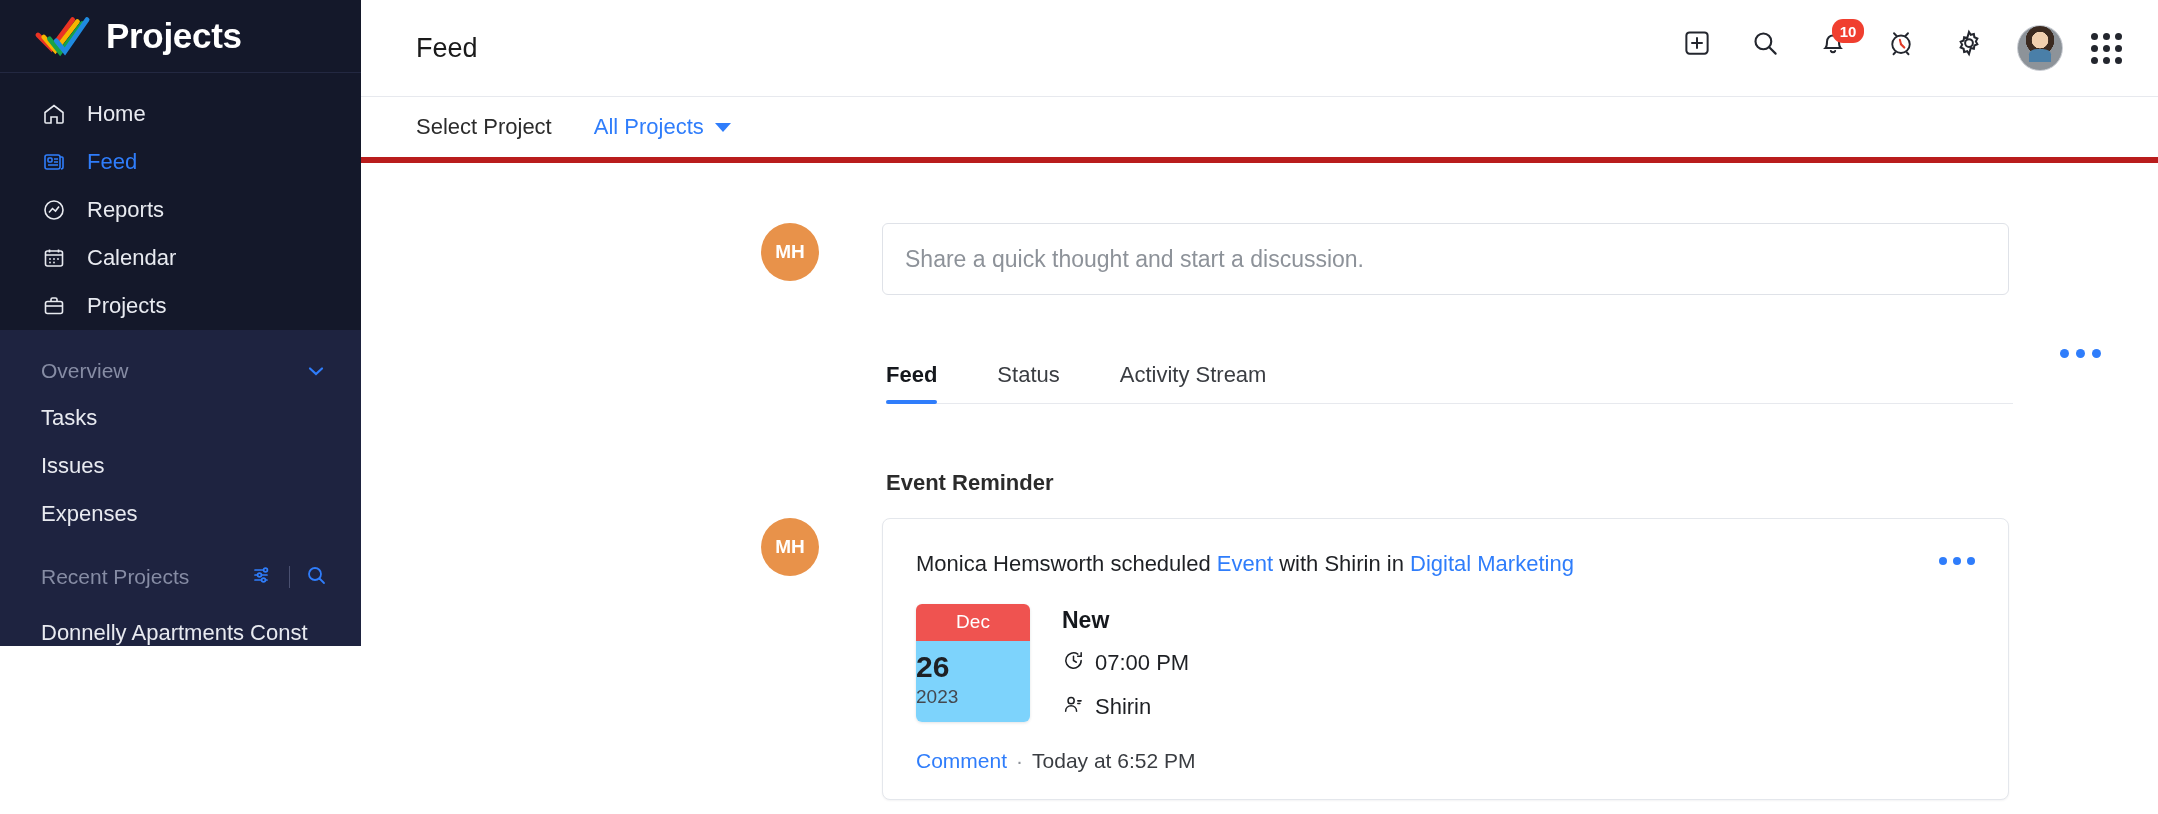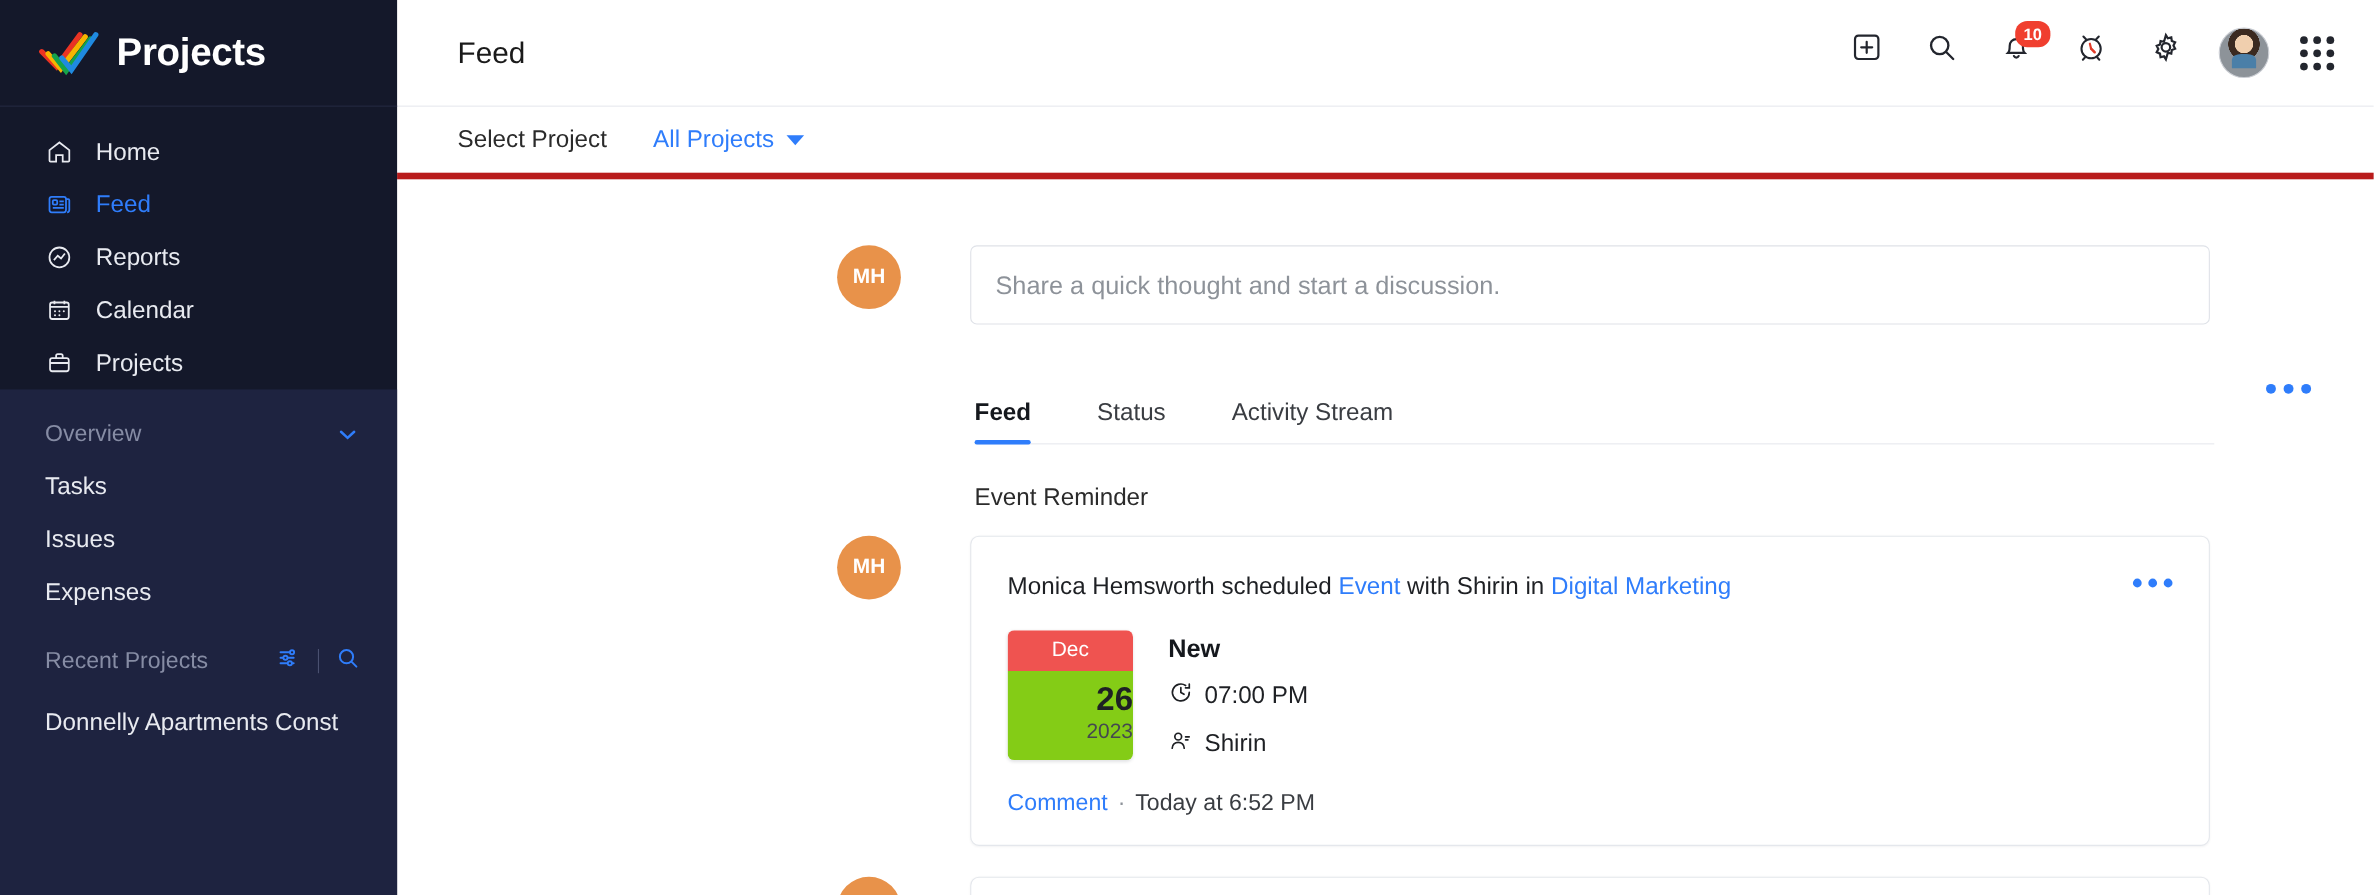--- a/index.html
+++ b/index.html
@@ -6,21 +6,21 @@
   html, body {
     width: 2158px; height: 814px;
     overflow: hidden;
     font-family: "Liberation Sans", sans-serif;
     background: #ffffff;
   }
   .app { display: flex; width: 2158px; height: 814px; }
 
   
   .sidebar {
-    width: 361px; height: 814px;
+    width: 361px; height: 646px;
     background: #14182a;
     flex: 0 0 361px;
     display: flex; flex-direction: column;
     position: relative;
   }
   .sidebar-brand {
     height: 97px;
     display: flex; align-items: center;
     padding-left: 34px;
     border-bottom: 1px solid #232841;
@@ -176,21 +176,21 @@
     font-size: 22px; color: #3a3d42;
     padding: 0 0 15px 0; margin-right: 60px;
     cursor: pointer; position: relative;
   }
   .tab.active { color: #15181d; font-weight: bold; }
   .tab.active::after {
     content:""; position:absolute; left:0; right:0; bottom:-1px;
     height: 4px; background: #2f7dfb; border-radius: 2px;
   }
 
-  .sect-label { margin-left: 63px; margin-top: 35px; font-size: 22px; color: #2b2b2b; }
+  .sect-label { margin-left: 63px; margin-top: 66px; font-size: 22px; color: #2b2b2b; font-weight: bold; }
 
   .card-row { display: flex; align-items: flex-start; margin-top: 22px; }
   .card {
     width: 1127px;
     margin-left: 63px;
     border: 1px solid #e4e7ec; border-radius: 8px;
     background: #fff;
     box-shadow: 0 1px 2px rgba(20,24,40,0.05);
     padding: 30px 33px 26px 33px;
   }
@@ -205,21 +205,21 @@
     width: 114px; border-radius: 6px; overflow: hidden;
     box-shadow: 0 1px 3px rgba(20,24,40,0.12);
     flex: 0 0 114px;
   }
   .date-badge .dm {
     background: #ef5350; color: #fff;
     font-size: 19px; text-align: center;
     padding: 7px 0 8px 0;
   }
   .date-badge .dbody {
-    background: #84cc16; text-align: right;
+    background: #7dd3fc; text-align: left;
     padding: 9px 0 14px 0;
   }
   .date-badge .dd { font-size: 30px; font-weight: bold; color: #1e2024; }
   .date-badge .dy { font-size: 19px; color: #44484f; margin-top: 2px; }
 
   .ev-info { padding-top: 3px; }
   .ev-title { font-size: 23px; font-weight: bold; color: #15181d; }
   .ev-line { display: flex; align-items: center; gap: 10px; margin-top: 15px; font-size: 22px; color: #1e2024; }
 
   .card-foot { margin-top: 27px; font-size: 21px; color: #3a3d42; display:flex; align-items:center; gap:9px; }

